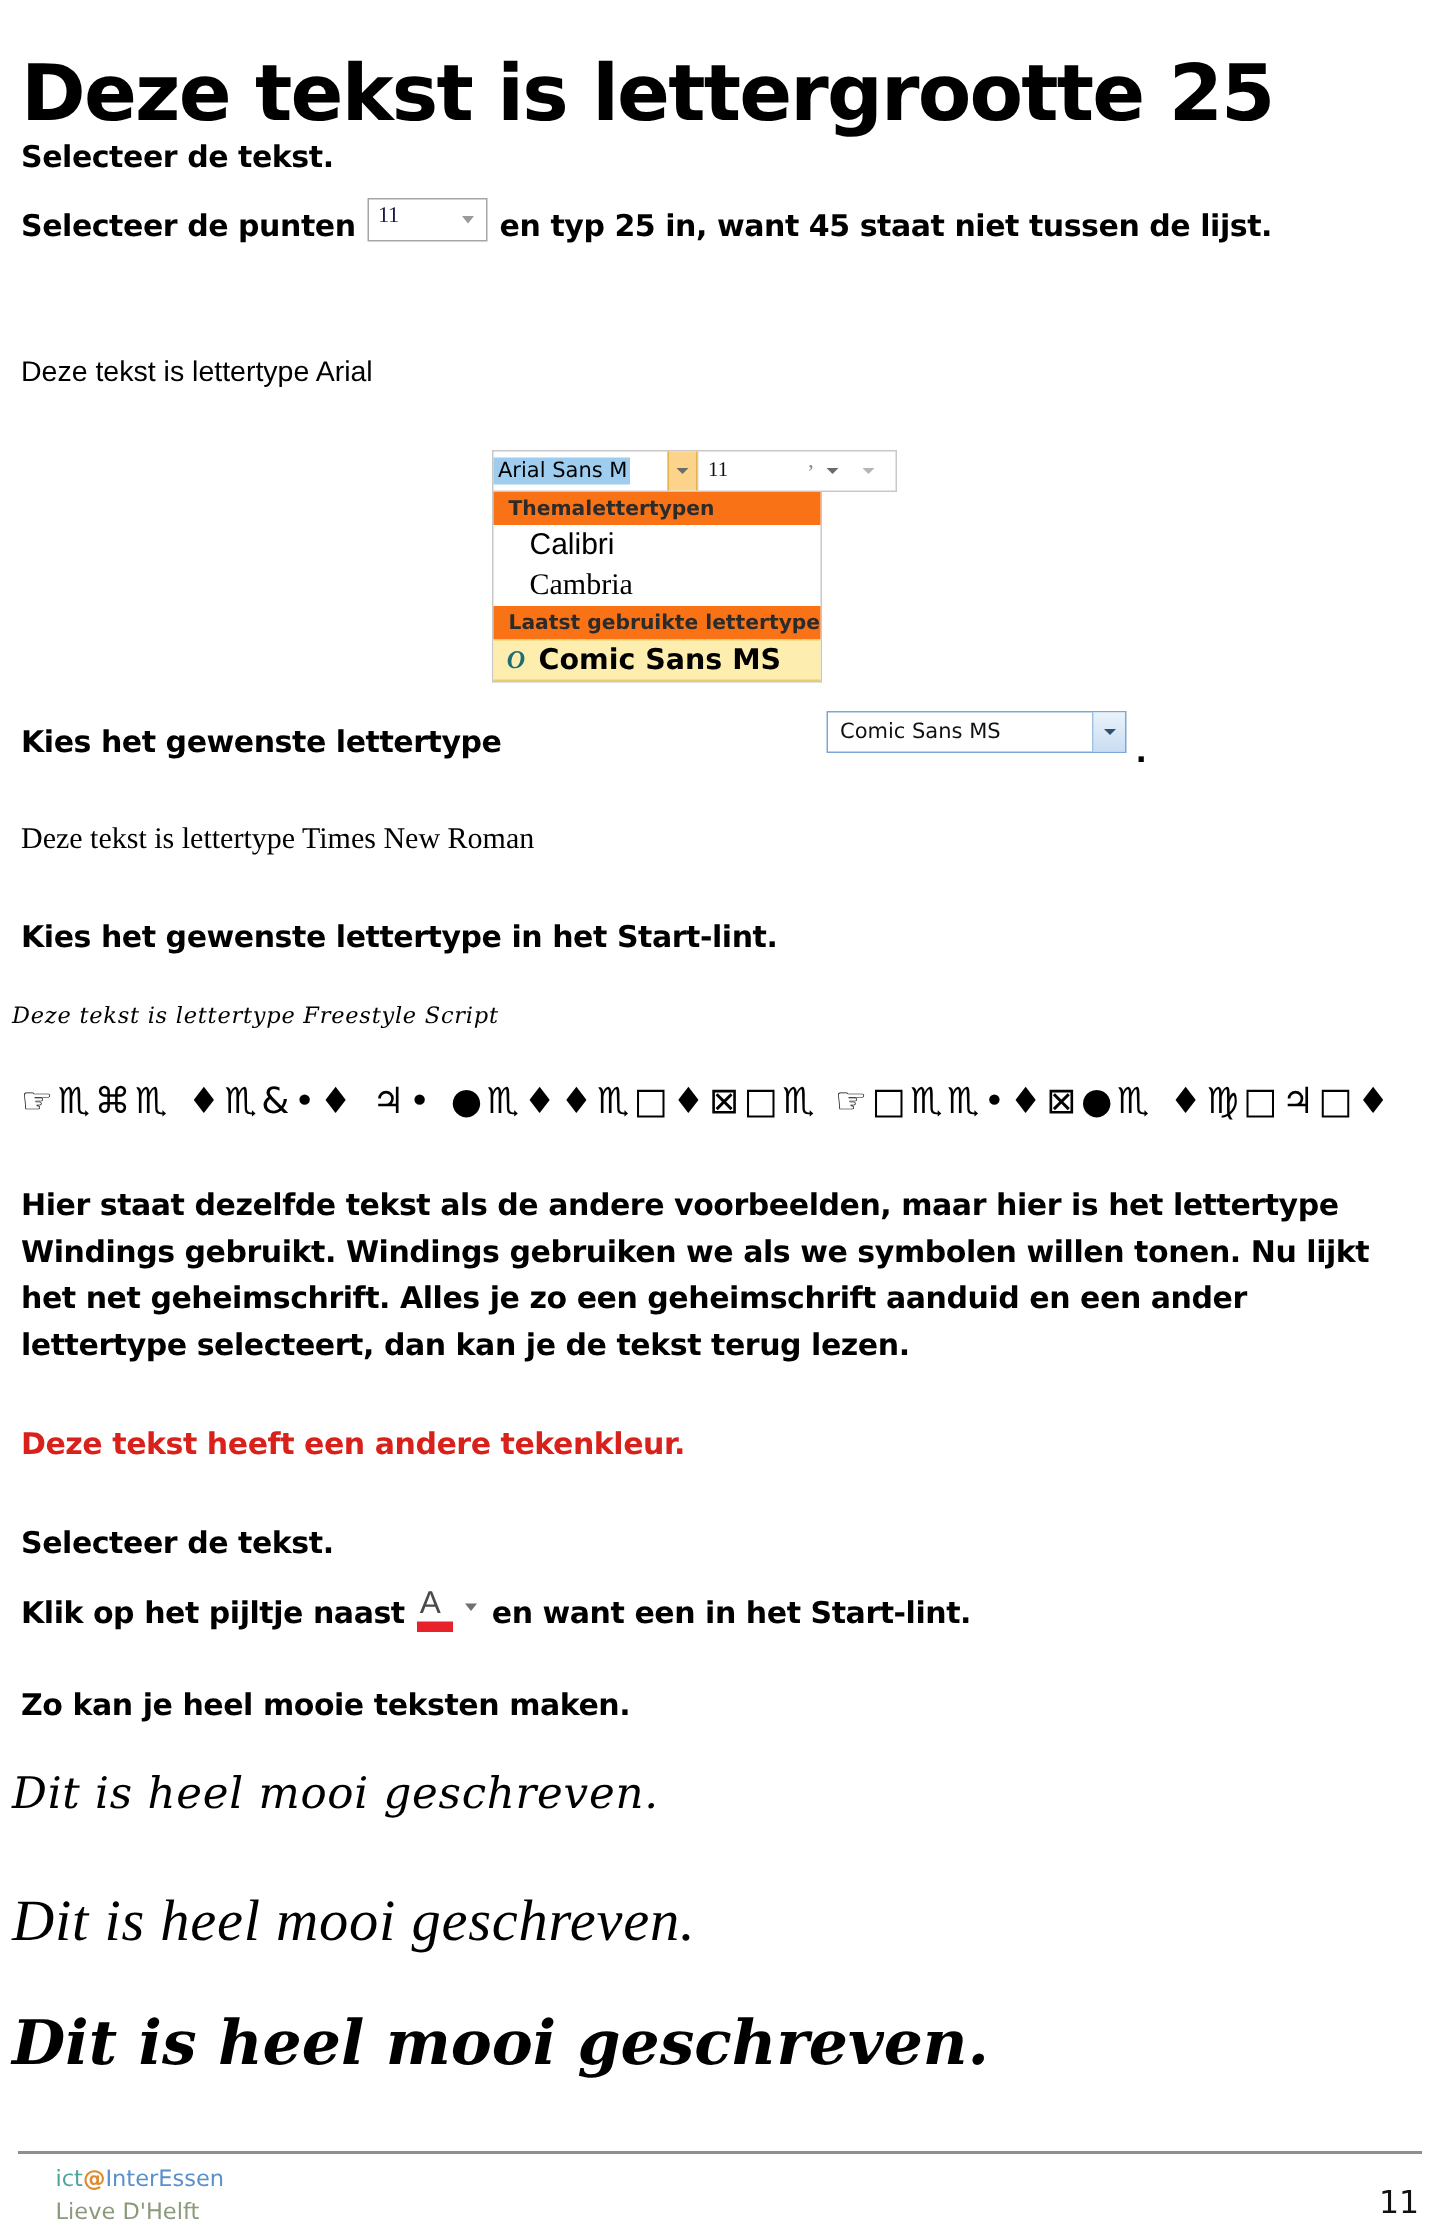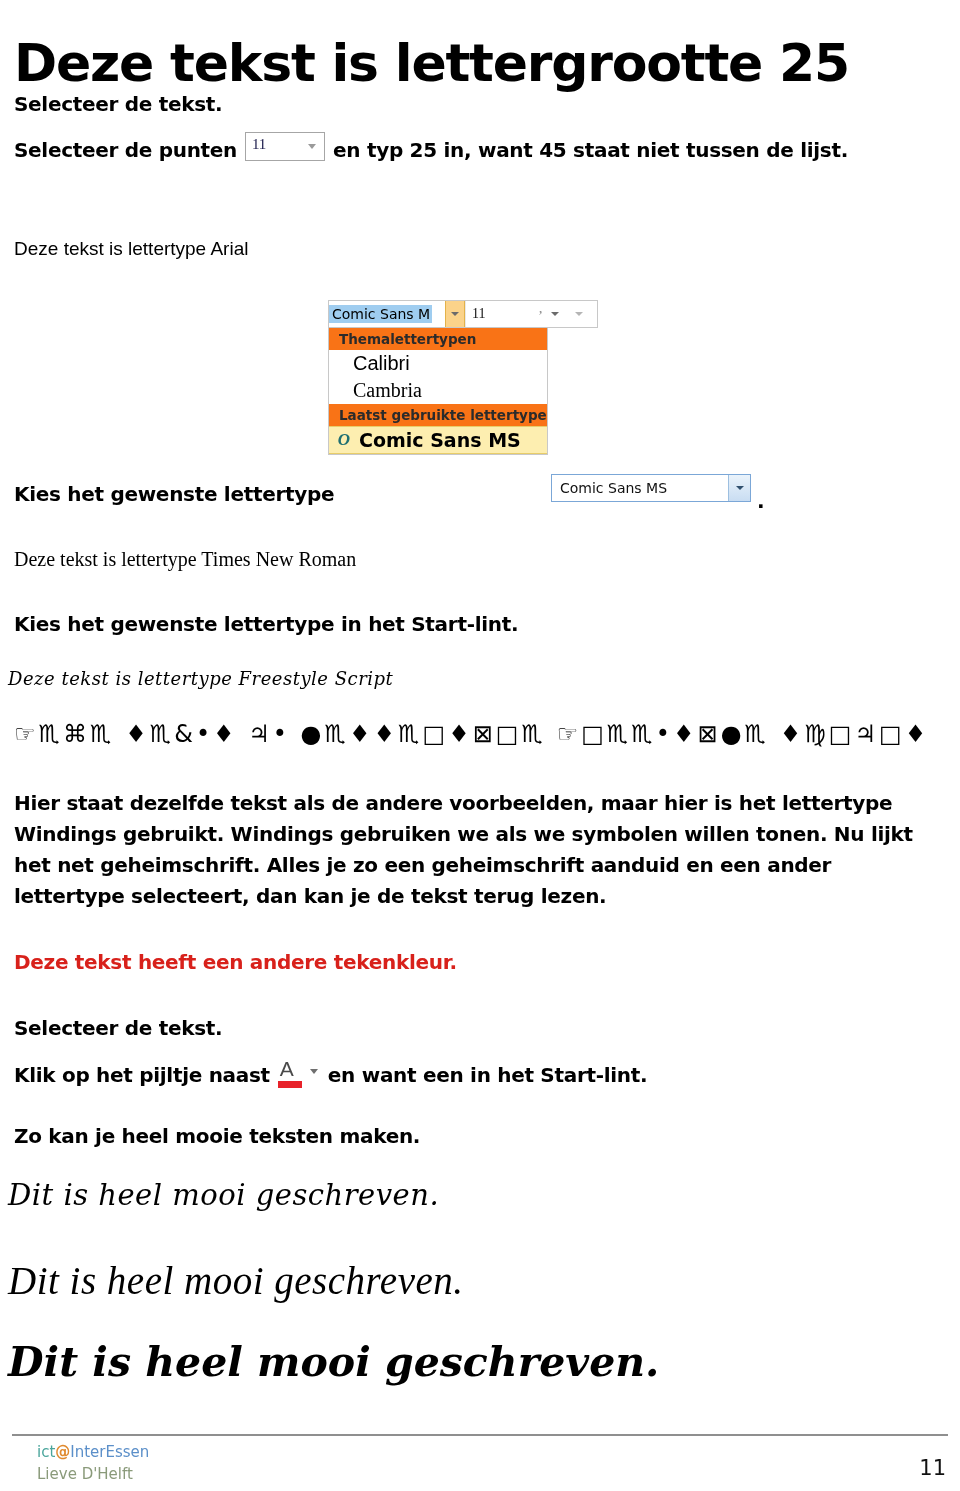--- a/index.html
+++ b/index.html
@@ -168,21 +168,21 @@
   }
   .dot-comma {
     position: absolute; left: 538px; top: 308px;
     font-size: 15px; color: #8a8a8a; font-family: "Liberation Serif", serif;
   }
 
   .t-kies1 { left: 14px; top: 482px; font-size: 20px; }
   .t-times { left: 14px; top: 548px; font-size: 20px; }
   .t-kies2 { left: 14px; top: 612px; font-size: 20px; }
 
-  .t-free  { left: 8px; top: 668px; font-size: 18px; }
+  .t-free  { left: 8px; top: 668px; font-size: 15px; }
 
   .t-wing  { left: 14px; top: 722px; font-size: 24px; line-height: 1; }
 
   .para {
     position: absolute; left: 14px; top: 788px;
     width: 900px; font-size: 20px; line-height: 1.55;
   }
 
   .t-red {
     left: 14px; top: 950px; font-size: 20px; color: #d8211b;
@@ -254,21 +254,21 @@
       <span class="val">11</span>
       <span class="caret"></span>
     </span><span class="t-sel2-b">en typ 25 in, want 45 staat niet tussen de lijst.</span>
   </div>
 
   <div class="line t-arial f-arial">Deze tekst is lettertype Arial</div>
 
   <div class="font-picker">
     <div class="fp-toolbar">
       <span class="fp-name">
-        <span class="hl">Comic Sans M</span>
+        <span class="hl">Arial Sans M</span>
       </span>
       <span class="fp-namebtn">
         <span class="caret"></span>
       </span>
       <span class="fp-size">
           <span>11</span>
         </span>
       <span class="fp-sizebtn">
         <span class="caret"></span>
       </span>

